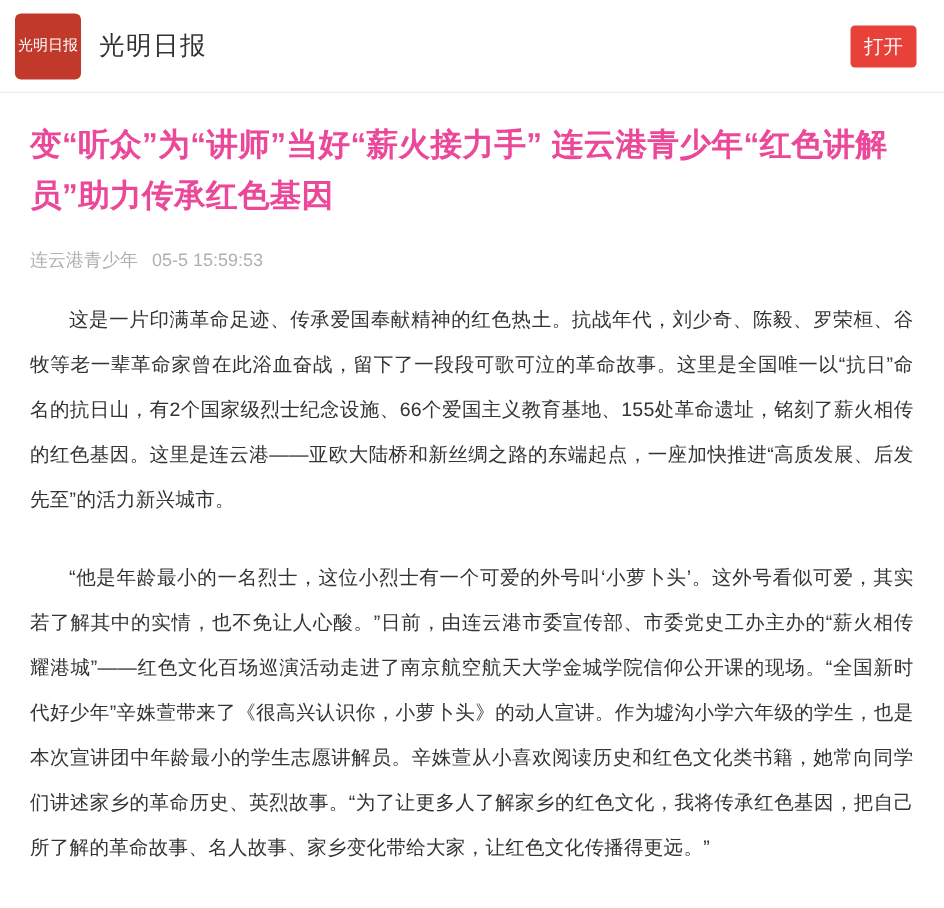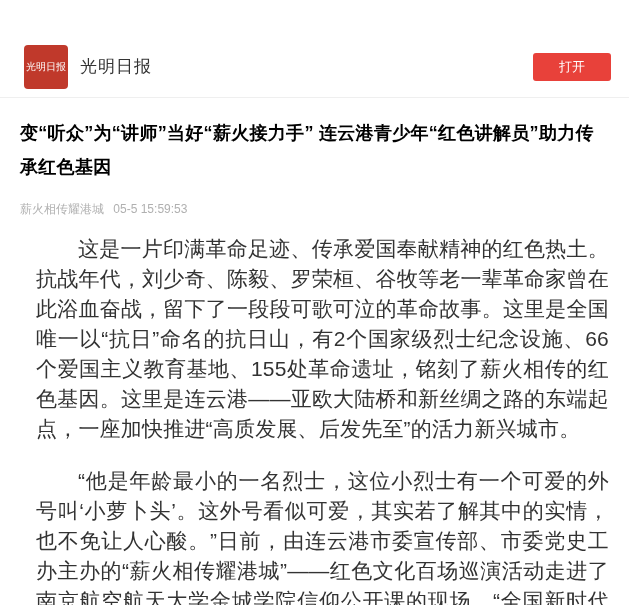--- a/index.html
+++ b/index.html
@@ -13,25 +13,24 @@
     font-family: "Liberation Sans", sans-serif;
     color: #222222;
     overflow: hidden;
   }
 
   
   .header {
     height: 62px;
     display: flex;
     align-items: center;
-    padding: 0 18px 0 24px;
+    padding: 0 18px 0 10px;
     box-sizing: border-box;
     background: #ffffff;
     border-bottom: 1px solid #efefef;
-    margin-top: 36px;
   }
   .logo-badge {
     width: 44px;
     height: 44px;
     border-radius: 4px;
     background: #c0392b;
     color: #ffffff;
     display: flex;
     align-items: center;
     justify-content: center;
@@ -56,63 +55,63 @@
     line-height: 22px;
   }
   .brand-sub {
     font-size: 11px;
     color: #9a9a9a;
     line-height: 16px;
     margin-top: 1px;
   }
   .open-button {
     flex: 0 0 auto;
-    width: 78px;
+    width: 44px;
     height: 28px;
     background: #e8413a;
     color: #ffffff;
     font-size: 13px;
     border: none;
     border-radius: 3px;
     cursor: pointer;
     line-height: 28px;
     text-align: center;
     padding: 0;
     font-family: "Liberation Sans", sans-serif;
   }
 
   
   .article {
     padding: 18px 20px 0 20px;
     box-sizing: border-box;
   }
   .headline {
-    font-size: 18px;
+    font-size: 21px;
     line-height: 34px;
     font-weight: bold;
-    color: #000000;
+    color: #ec4899;
     margin: 0;
     letter-spacing: 0.3px;
   }
   .meta {
     margin-top: 16px;
     font-size: 12px;
     color: #b0b0b0;
     line-height: 18px;
   }
   .meta .meta-source { margin-right: 6px; }
 
   .body-text {
     margin-top: 16px;
   }
   .para {
-    font-size: 21px;
+    font-size: 13px;
     line-height: 30px;
     color: #333333;
-    margin: 0 0 22px 16px;
+    margin: 0 0 22px 0;
     text-align: justify;
     text-indent: 2em;
     letter-spacing: 0.2px;
   }
 </style>
 </head>
 <body>
 
 <div class="header">
   <div class="logo-badge">
@@ -121,21 +120,21 @@
   <div class="brand-text">
     <div class="brand-title">光明日报</div>
   </div>
   <button class="open-button">打开</button>
 </div>
 
 <div class="article">
   <h1 class="headline">变“听众”为“讲师”当好“薪火接力手” 连云港青少年“红色讲解员”助力传承红色基因</h1>
 
   <div class="meta">
-    <span class="meta-source">薪火相传耀港城</span>
+    <span class="meta-source">连云港青少年</span>
     <span class="meta-time">05-5 15:59:53</span>
   </div>
 
   <div class="body-text">
     <p class="para">这是一片印满革命足迹、传承爱国奉献精神的红色热土。抗战年代，刘少奇、陈毅、罗荣桓、谷牧等老一辈革命家曾在此浴血奋战，留下了一段段可歌可泣的革命故事。这里是全国唯一以“抗日”命名的抗日山，有2个国家级烈士纪念设施、66个爱国主义教育基地、155处革命遗址，铭刻了薪火相传的红色基因。这里是连云港——亚欧大陆桥和新丝绸之路的东端起点，一座加快推进“高质发展、后发先至”的活力新兴城市。</p>
     <p class="para">“他是年龄最小的一名烈士，这位小烈士有一个可爱的外号叫‘小萝卜头’。这外号看似可爱，其实若了解其中的实情，也不免让人心酸。”日前，由连云港市委宣传部、市委党史工办主办的“薪火相传耀港城”——红色文化百场巡演活动走进了南京航空航天大学金城学院信仰公开课的现场。“全国新时代好少年”辛姝萱带来了《很高兴认识你，小萝卜头》的动人宣讲。作为墟沟小学六年级的学生，也是本次宣讲团中年龄最小的学生志愿讲解员。辛姝萱从小喜欢阅读历史和红色文化类书籍，她常向同学们讲述家乡的革命历史、英烈故事。“为了让更多人了解家乡的红色文化，我将传承红色基因，把自己所了解的革命故事、名人故事、家乡变化带给大家，让红色文化传播得更远。”</p>
   </div>
 </div>
 
 </body></html>

